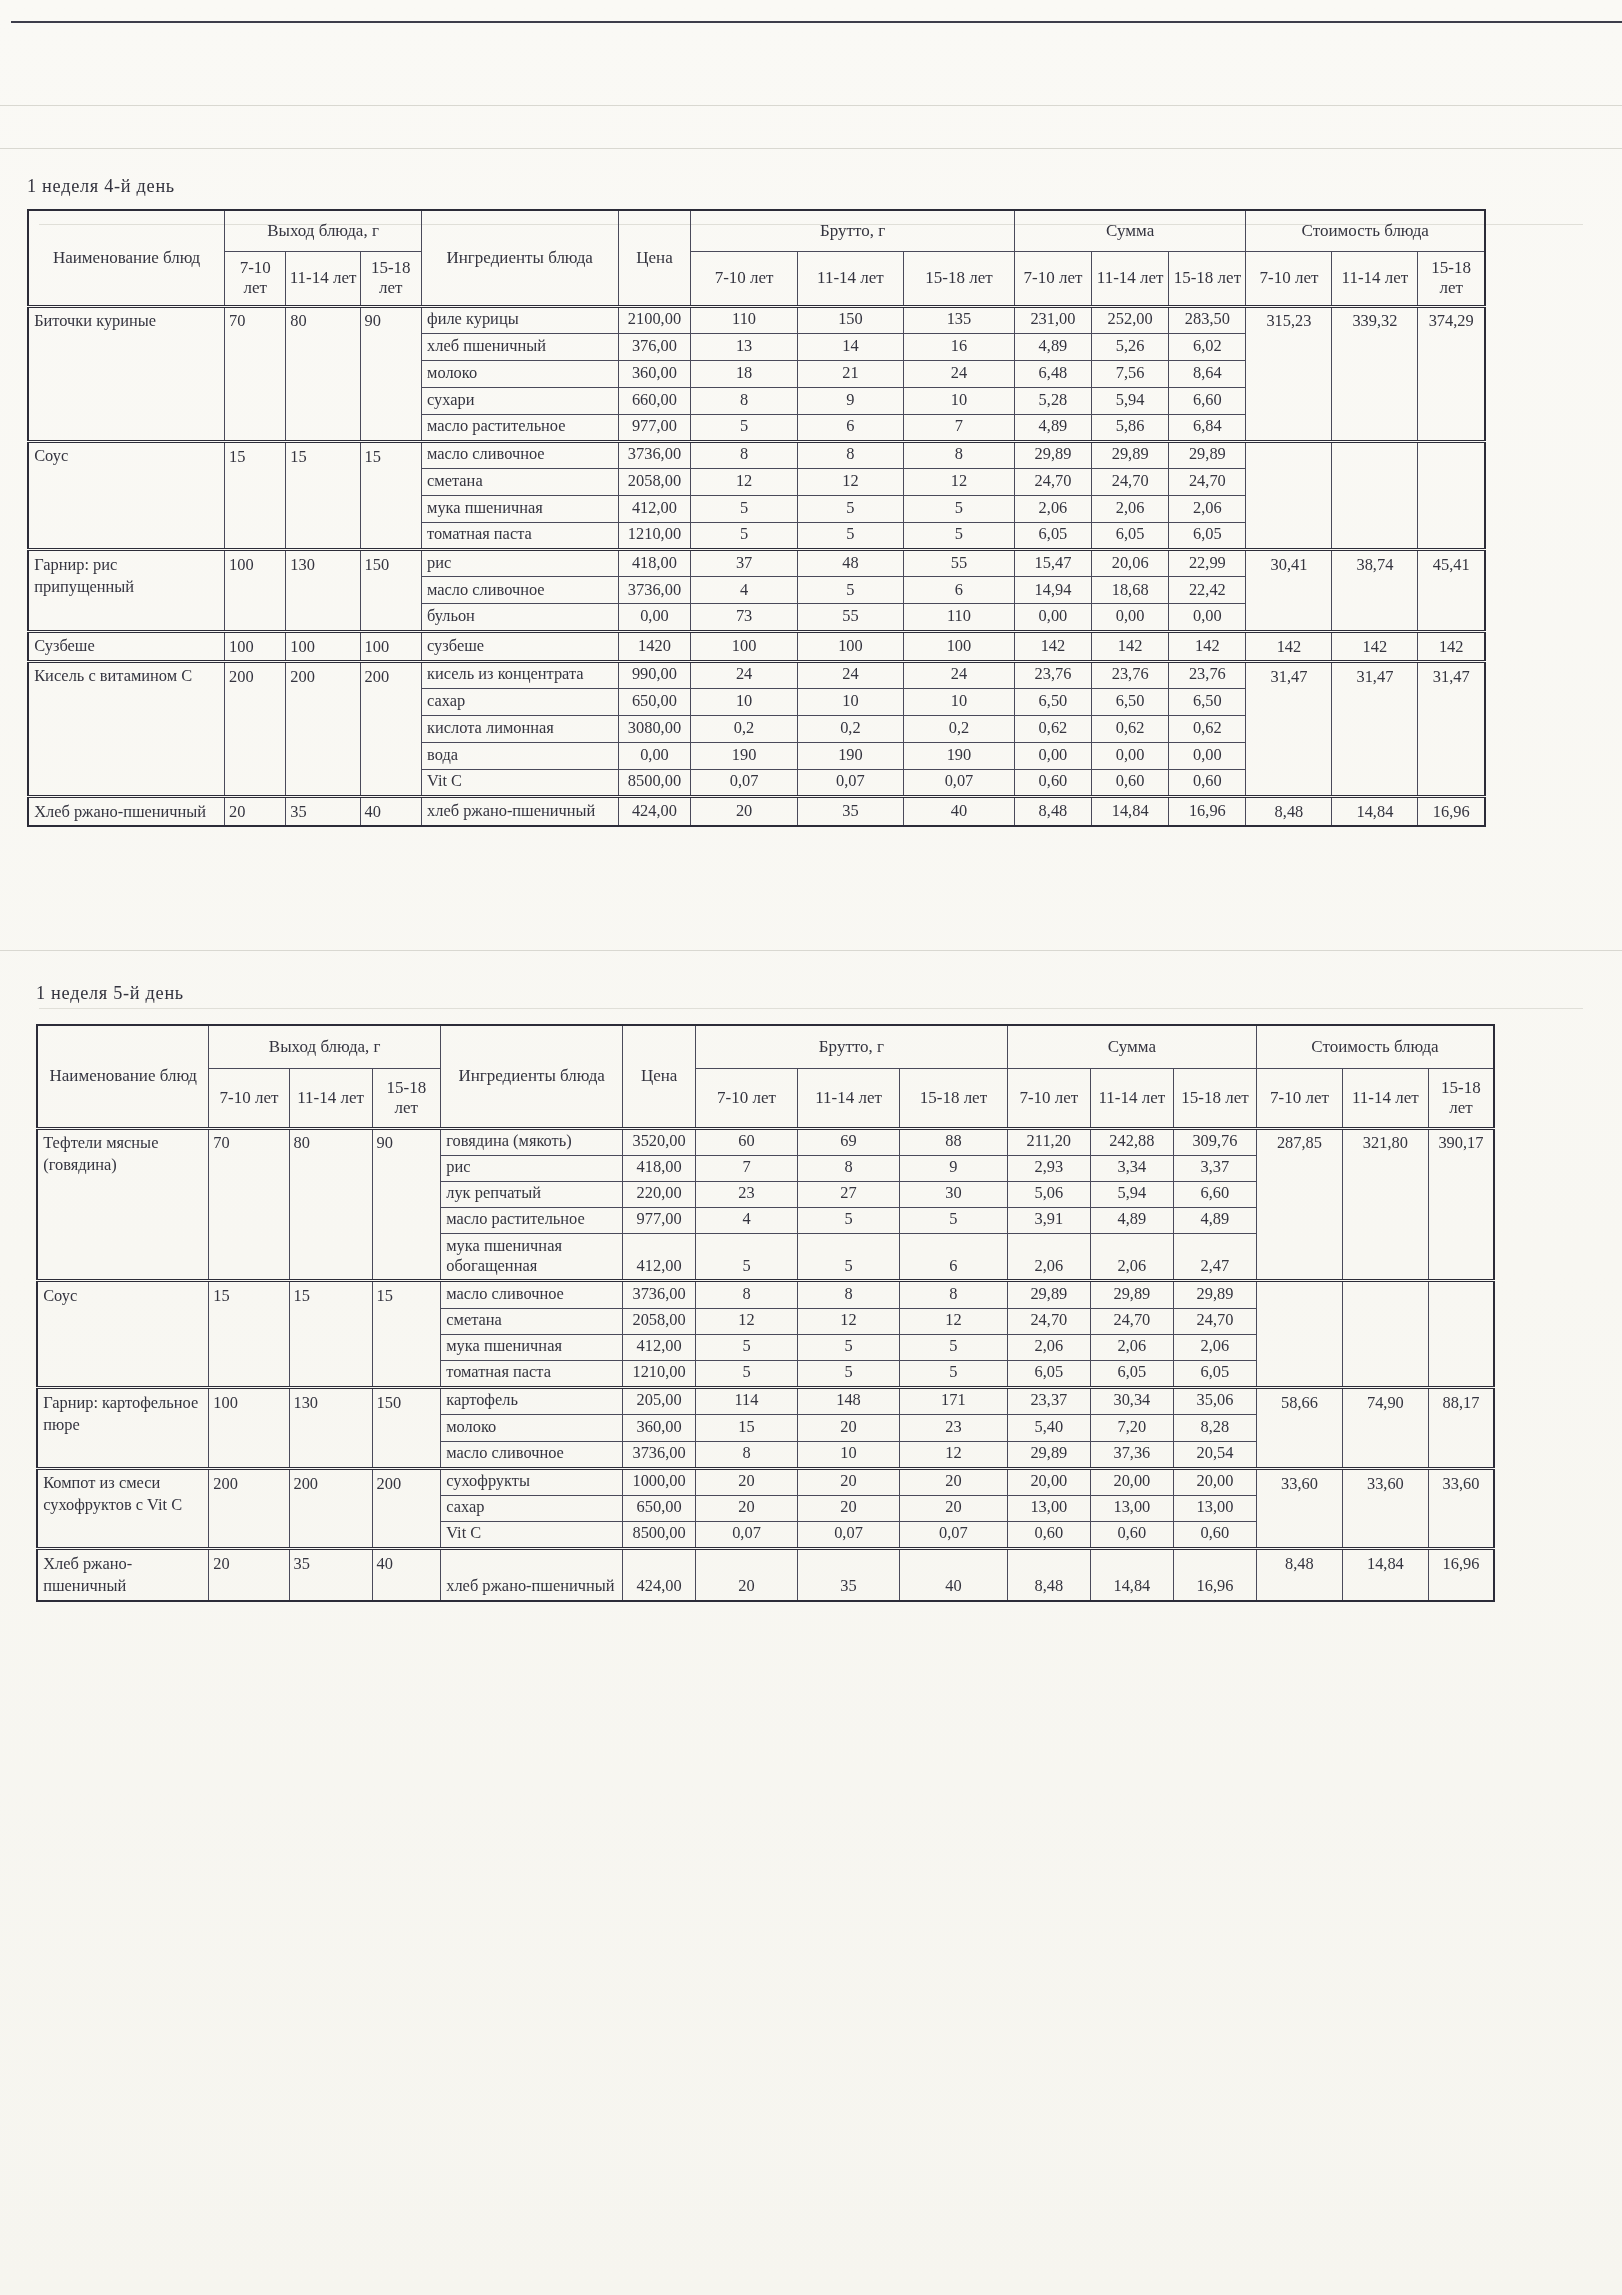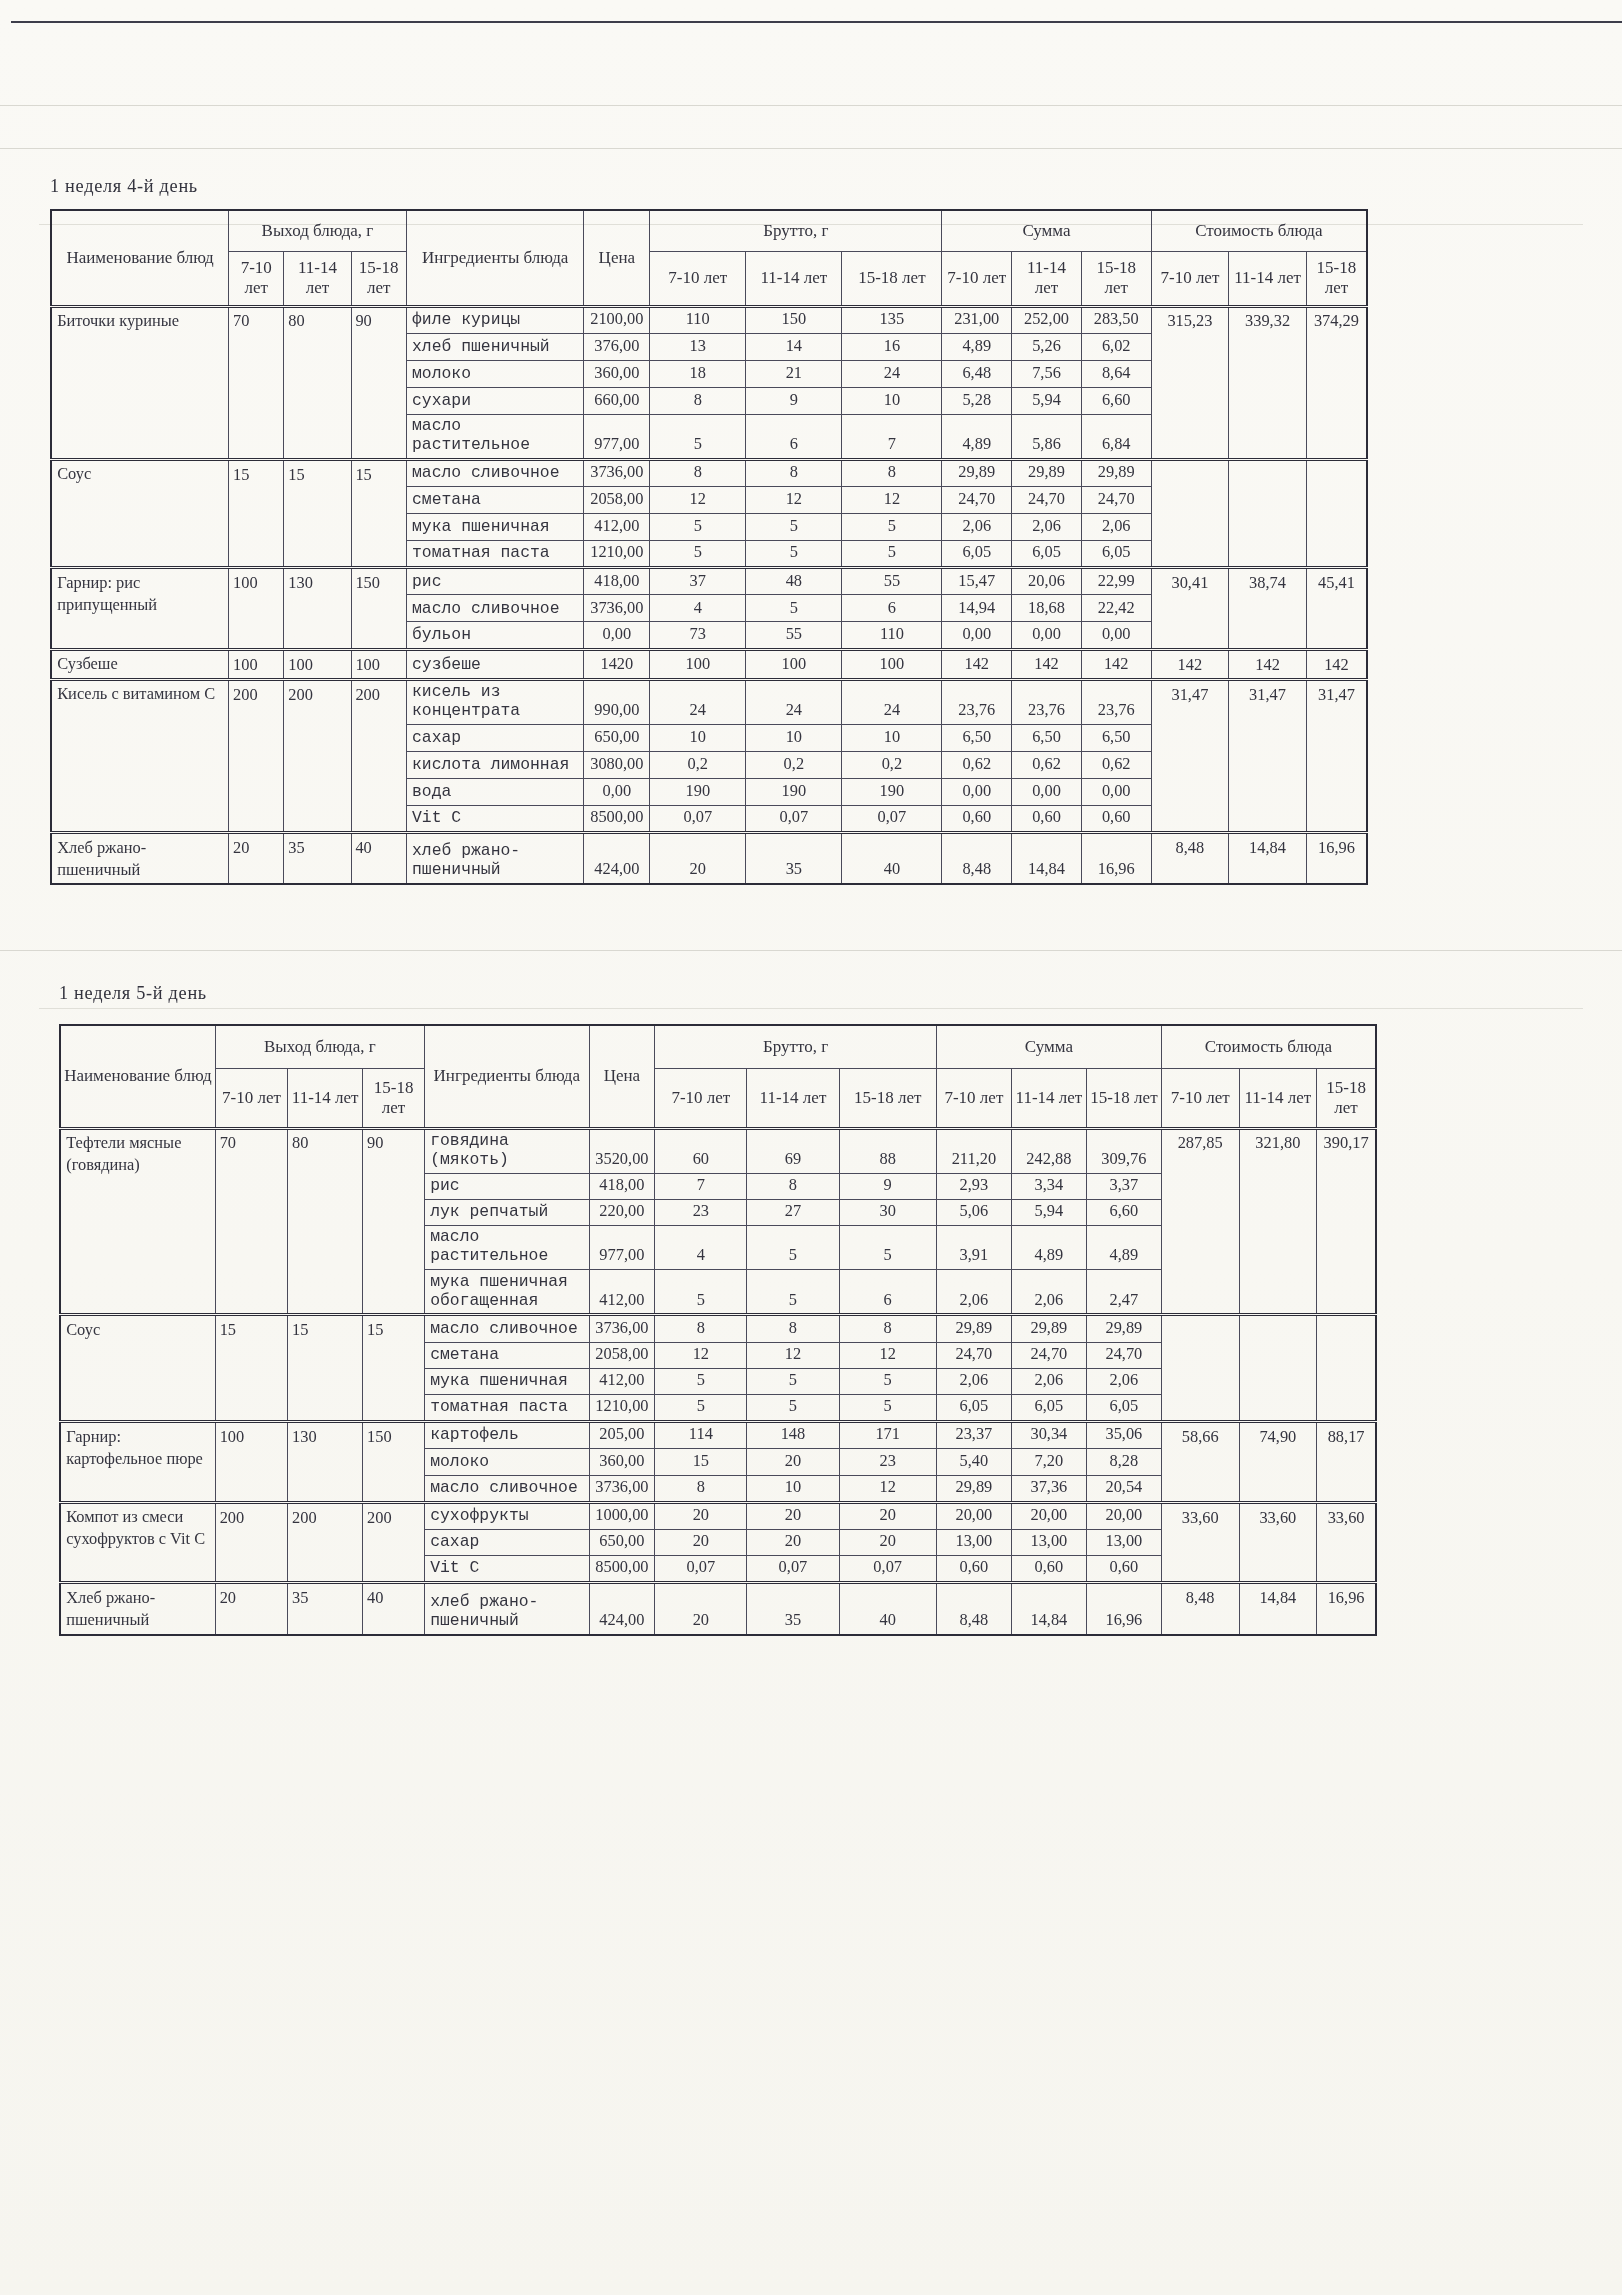--- a/index.html
+++ b/index.html
@@ -16,21 +16,21 @@
     position:absolute; top:21px; left:10.5px; width:1612px; height:2px;
     background:#3d3d4a;
   }
   .ghost-line { position:absolute; left:0; width:100%; height:0.7px; background:#d9d8d1; }
   .ghost-line.g1 { top:105px; }
   .ghost-line.g2 { top:148px; }
   .ghost-line.g3 { top:224px; left:39px; width:1544px; background:#e0dfd8; }
   .ghost-line.g4 { top:950px; }
   .ghost-line.g5 { top:1008px; left:39px; width:1544px; background:#e0dfd8; }
 
-  .section { position:absolute; left:50px; width:1318px; }
+  .section { position:absolute; left:27px; width:1459px; }
   .section-1 { top:175px; }
   .section-2 { top:982px;margin-left:9px; }
   .section-title {
     font-size:18.3px; color:#33333e; letter-spacing:0.7px;
     height:34px; line-height:22px;
   }
   .section-2 .section-title { height:42px; }
 
   table.menu-table {
     border-collapse:collapse; table-layout:fixed; width:100%;
@@ -58,21 +58,21 @@
   .t1 thead tr.sub-row   { height:60px; }
 
   .menu-table tbody tr.block-start > td { border-top:3.9px double #2c2c38; }
 
   td.c-name {
     text-align:left; vertical-align:top;
     padding:2.6px 5.2px; line-height:22px; font-size:16.4px;
   }
   td.c-out  { text-align:left; vertical-align:top; padding-top:3.9px; }
   td.c-cost { text-align:center; vertical-align:top; padding-top:3.9px; }
-  td.c-ing  { text-align:left;  vertical-align:bottom; padding:1.3px 5.2px 3.9px 5.2px;font-family:Liberation Mono, monospace; }
+  td.c-ing  { text-align:left;  vertical-align:bottom; padding:1.3px 5.2px 3.9px 5.2px; }
   td.c-num  { text-align:center; vertical-align:bottom; padding-bottom:3.9px; }
 </style>
 </head>
 <body>
 
 <div class="page">
   <div class="top-scan-line"></div>
   <div class="ghost-line g1"></div>
   <div class="ghost-line g2"></div>
   <div class="ghost-line g3"></div>

